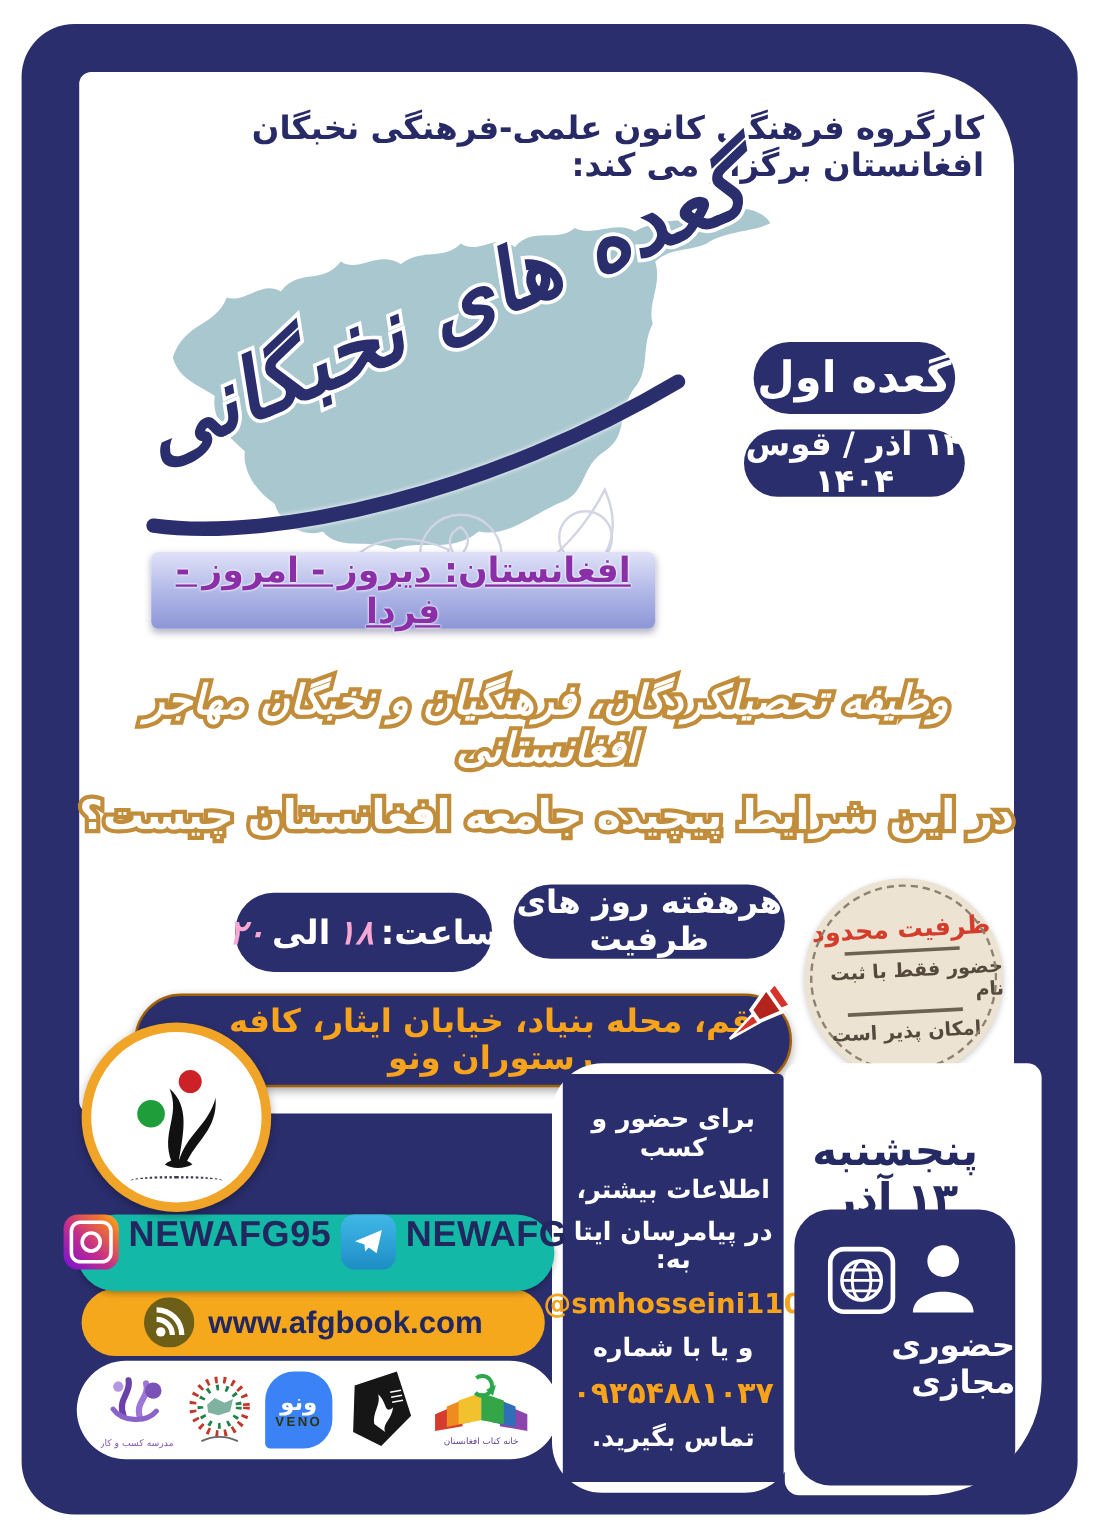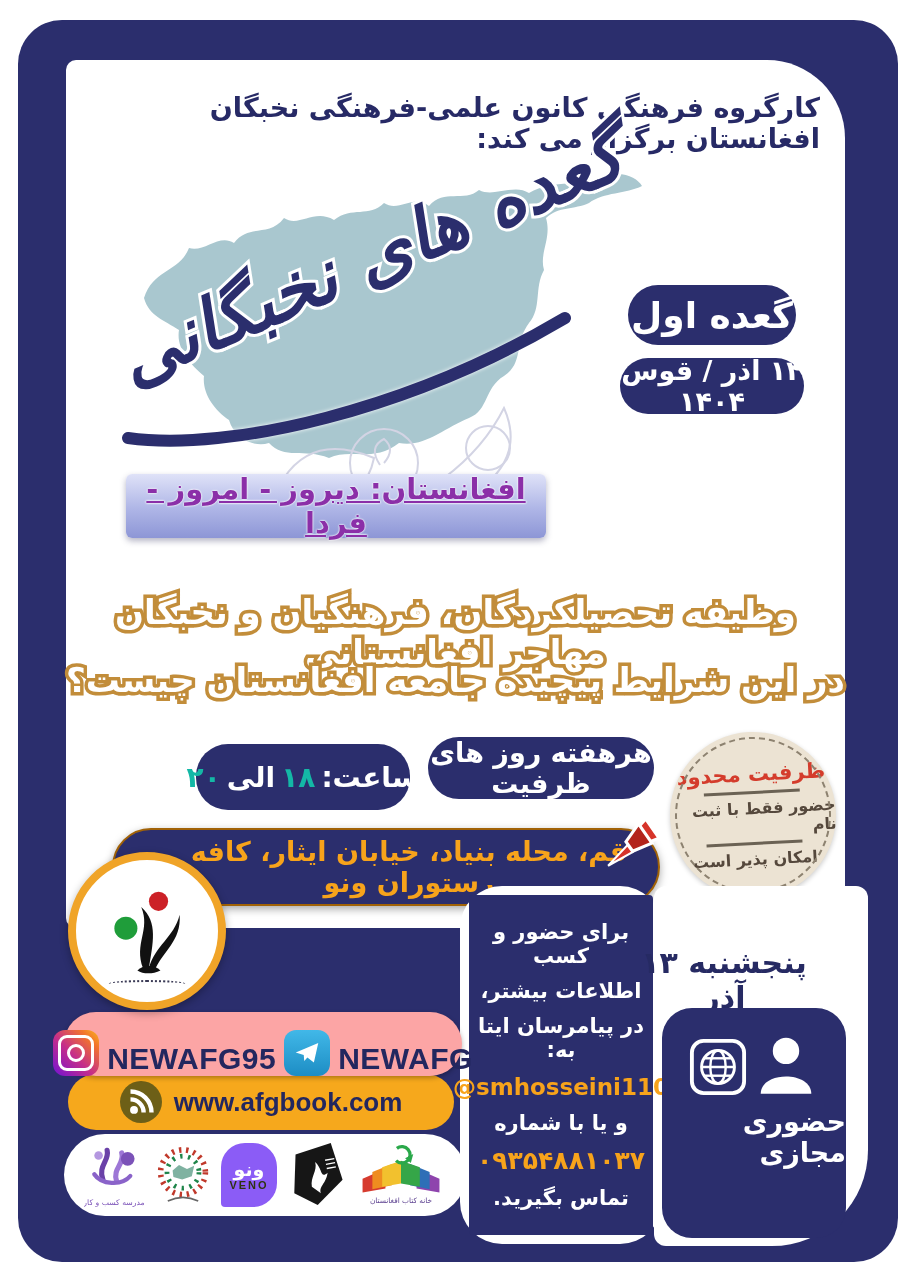--- a/index.html
+++ b/index.html
@@ -16,41 +16,41 @@
 
   
   .organizer{left:90px;top:92px;width:730px;font-size:27px;font-weight:bold;color:#272a66;text-align:right;}
 
   
   .map-wrap{left:84px;top:148px;width:566px;height:370px;}
   .hero-title{left:120px;top:210px;width:520px;transform:rotate(-23deg);
       font-family:"DejaVu Serif",serif;font-style:italic;font-weight:bold;font-size:72px;
       color:#2b2e6d;white-space:nowrap;text-align:center;
       -webkit-text-stroke:6px #ffffff;paint-order:stroke fill;}
-  .band{left:126px;top:474px;width:420px;height:64px;border-radius:6px;
+  .band{left:126px;top:460px;width:420px;height:64px;border-radius:6px;
       background:linear-gradient(180deg,#dfe2f8 0%,#aeb5e6 55%,#8d96d6 100%);
       box-shadow:0 3px 6px rgba(40,40,90,.35);}
   .band span{font-size:29px;font-weight:bold;color:#8b2fa8;text-decoration:underline;
       text-shadow:0 0 2px #fff,0 0 2px #fff;}
 
   .badge{background:#2b2e6d;border-radius:30px;color:#fff;font-weight:bold;box-shadow:0 0 0 3px #fff;}
   .badge-session{left:628px;top:285px;width:168px;height:60px;font-size:36px;}
   .badge-date{left:620px;top:358px;width:184px;height:56px;font-size:27px;}
 
   
   .q{left:66px;width:779px;text-align:center;font-size:34px;font-weight:800;color:#ffffff;
      -webkit-text-stroke:7px #c28d3a;paint-order:stroke fill;}
-  .q1{top:592px;}
+  .q1{top:564px;font-style:italic;}
   .q2{top:660px;}
 
   
   .pill{background:#2b2e6d;border-radius:32px;color:#fff;font-weight:bold;}
   .pill-weekly{left:428px;top:737px;width:226px;height:62px;font-size:27px;}
   .pill-time{left:196px;top:744px;width:214px;height:66px;font-size:28px;gap:6px;}
-  .orange{color:#14b8a6;}
+  .orange{color:#f9a8d4;font-style:italic;}
 
   
   .stamp{left:670px;top:732px;width:166px;height:166px;border-radius:50%;background:#ece3d3;
          transform:rotate(-3deg);box-shadow:0 2px 5px rgba(0,0,0,.2);
          display:flex;flex-direction:column;align-items:center;justify-content:center;direction:rtl;}
   .stamp::before{content:"";position:absolute;inset:5px;border:2px dashed #8d8270;border-radius:50%;}
   .stamp .s1{color:#d43c2c;font-weight:bold;font-size:21px;}
   .stamp .s2,.stamp .s3{color:#55483c;font-weight:bold;font-size:16px;}
   .stamp-rule{width:96px;height:3px;background:#6b6254;margin:5px 0;}
 
@@ -73,44 +73,44 @@
   .contact-panel{left:469px;top:895px;width:184px;height:340px;background:#2b2e6d;border-radius:4px;z-index:3;
       display:flex;flex-direction:column;justify-content:space-evenly;align-items:center;
       padding:14px 4px;box-sizing:border-box;text-align:center;}
   .contact-panel .w{color:#fff;font-weight:bold;font-size:21px;}
   .contact-panel .o{color:#f7a31b;font-weight:bold;}
   .handle{font-size:23px;direction:ltr;}
   .phone{font-size:25px;letter-spacing:1px;}
 
   .deadline-pill{left:662px;top:894px;width:184px;height:58px;background:#2b2e6d;
       border-radius:26px 26px 12px 12px;color:#fff;font-weight:bold;font-size:27px;z-index:3;}
-  .deadline-value{left:632px;top:952px;width:184px;height:56px;color:#262a63;font-weight:900;font-size:30px;z-index:3;}
+  .deadline-value{left:654px;top:952px;width:184px;height:56px;color:#262a63;font-weight:900;font-size:35px;z-index:3;}
   .mode-box{left:662px;top:1008px;width:184px;height:230px;background:#2b2e6d;border-radius:30px;z-index:3;
       display:flex;flex-direction:column;align-items:center;padding-top:22px;box-sizing:border-box;}
   .mode-icons{display:flex;align-items:flex-end;gap:6px;}
   .mode-label{color:#fff;font-weight:bold;font-size:27px;margin-top:10px;}
 
   
-  .social-pill{left:64px;top:1012px;width:398px;height:64px;background:#fca5a5;border-radius:33px;z-index:4;
-      display:flex;align-items:flex-end;justify-content:center;gap:8px;box-shadow:0 2px 5px rgba(0,0,0,.3);}
+  .social-pill{left:64px;top:1012px;width:398px;height:64px;background:#14b8a6;border-radius:33px;z-index:4;
+      display:flex;align-items:flex-start;justify-content:center;gap:8px;box-shadow:0 2px 5px rgba(0,0,0,.3);}
   .social-pill b{color:#23275f;font-size:30px;font-weight:800;font-family:"Liberation Sans",sans-serif;letter-spacing:.5px;}
   .ig{width:46px;height:46px;border-radius:12px;position:relative;flex:none;
       background:linear-gradient(45deg,#7312d4 0%,#c52e8a 45%,#f2742c 80%,#f9b91e 100%);}
   .ig::before{content:"";position:absolute;inset:5px;border:3px solid #fff;border-radius:9px;}
   .ig::after{content:"";position:absolute;left:14px;top:14px;width:12px;height:12px;border:3px solid #fff;border-radius:50%;}
   .tg{width:46px;height:46px;border-radius:12px;flex:none;display:flex;align-items:center;justify-content:center;
       background:linear-gradient(180deg,#41b8e8 0%,#1d8dc4 100%);}
   .website-pill{left:68px;top:1074px;width:386px;height:56px;background:#f6a81c;border-radius:28px;z-index:3;
       display:flex;align-items:center;justify-content:center;gap:12px;}
   .website-pill b{color:#23275f;font-size:26px;font-weight:800;font-family:"Liberation Sans",sans-serif;}
 
   
   .partners-pill{left:64px;top:1134px;width:402px;height:82px;background:#fff;border-radius:41px;z-index:3;
       display:flex;align-items:center;justify-content:space-evenly;padding:0 10px;box-sizing:border-box;}
-  .veno{width:56px;height:64px;background:#8b5cf6;border-radius:24px 24px 24px 4px;
+  .veno{width:56px;height:64px;background:#3b82f6;border-radius:24px 24px 24px 4px;
         display:flex;flex-direction:column;align-items:center;justify-content:center;flex:none;}
   .veno .fa{color:#fff;font-weight:bold;font-size:19px;line-height:20px;}
   .veno .en{color:#2f3310;font-weight:bold;font-size:11px;letter-spacing:2px;font-family:"Liberation Sans",sans-serif;}
 </style>
 </head>
 <body>
 
 <div class="poster">
 
   <div class="abs frame"></div>

